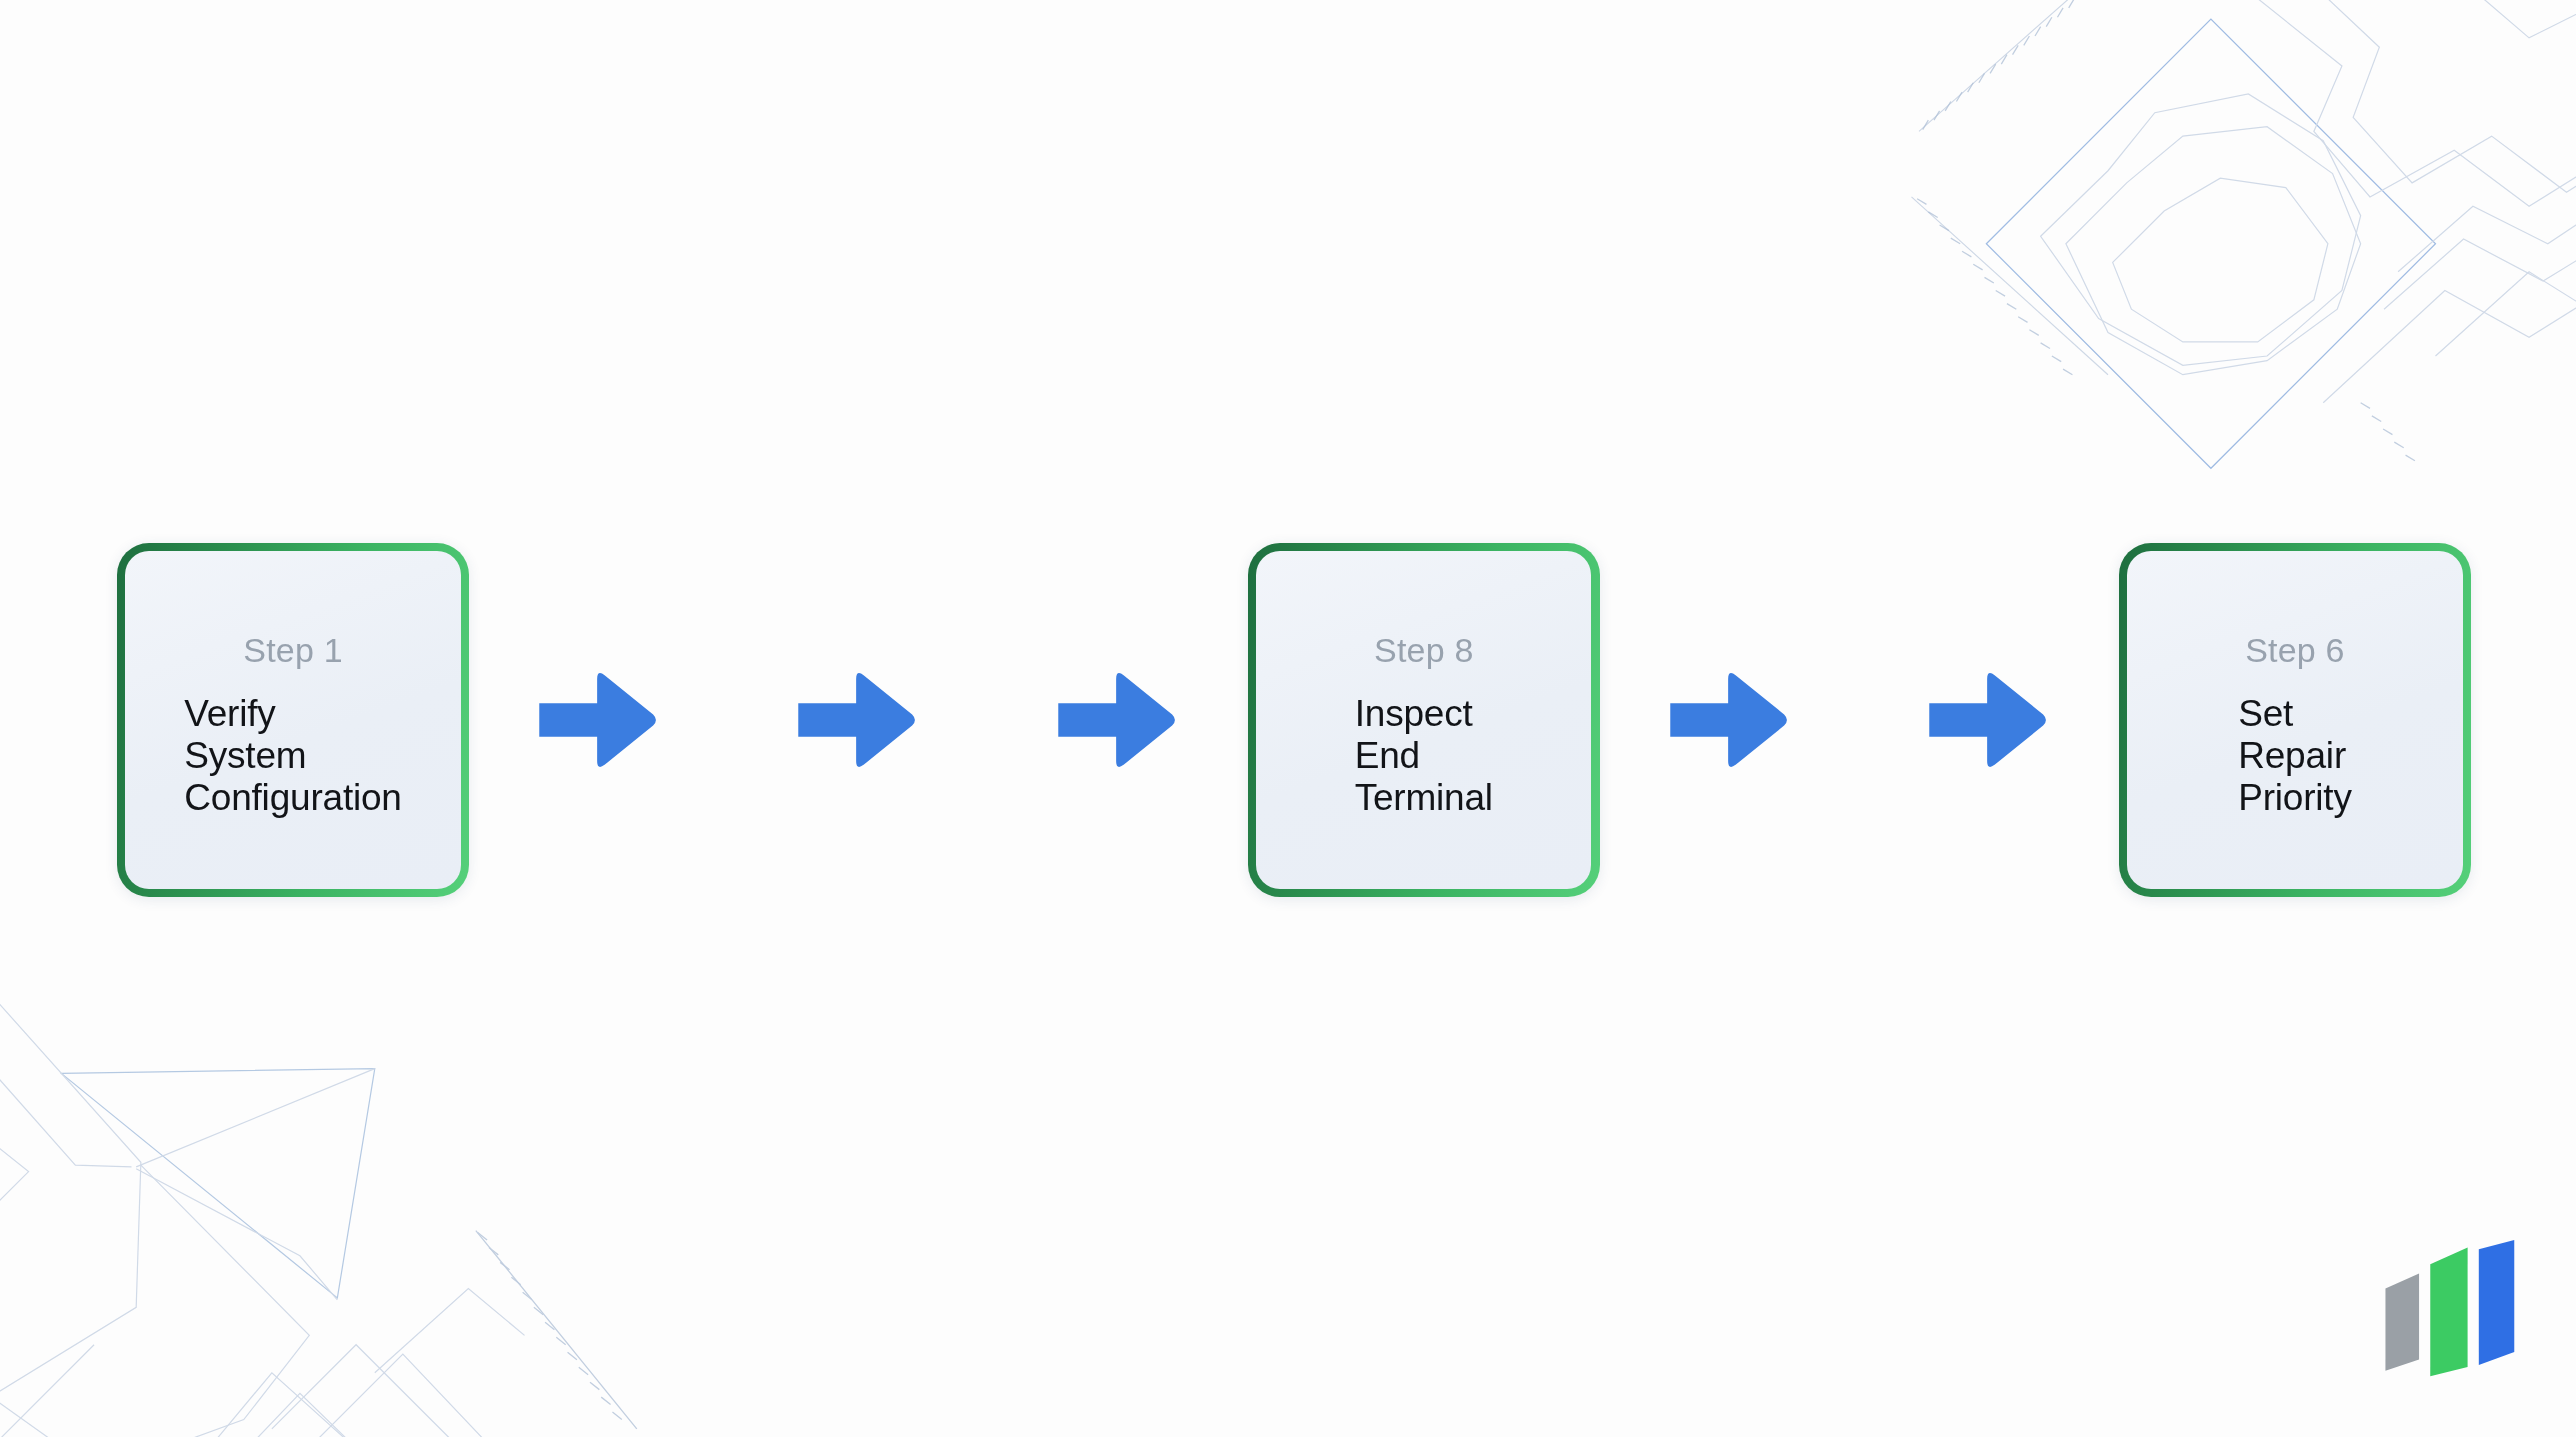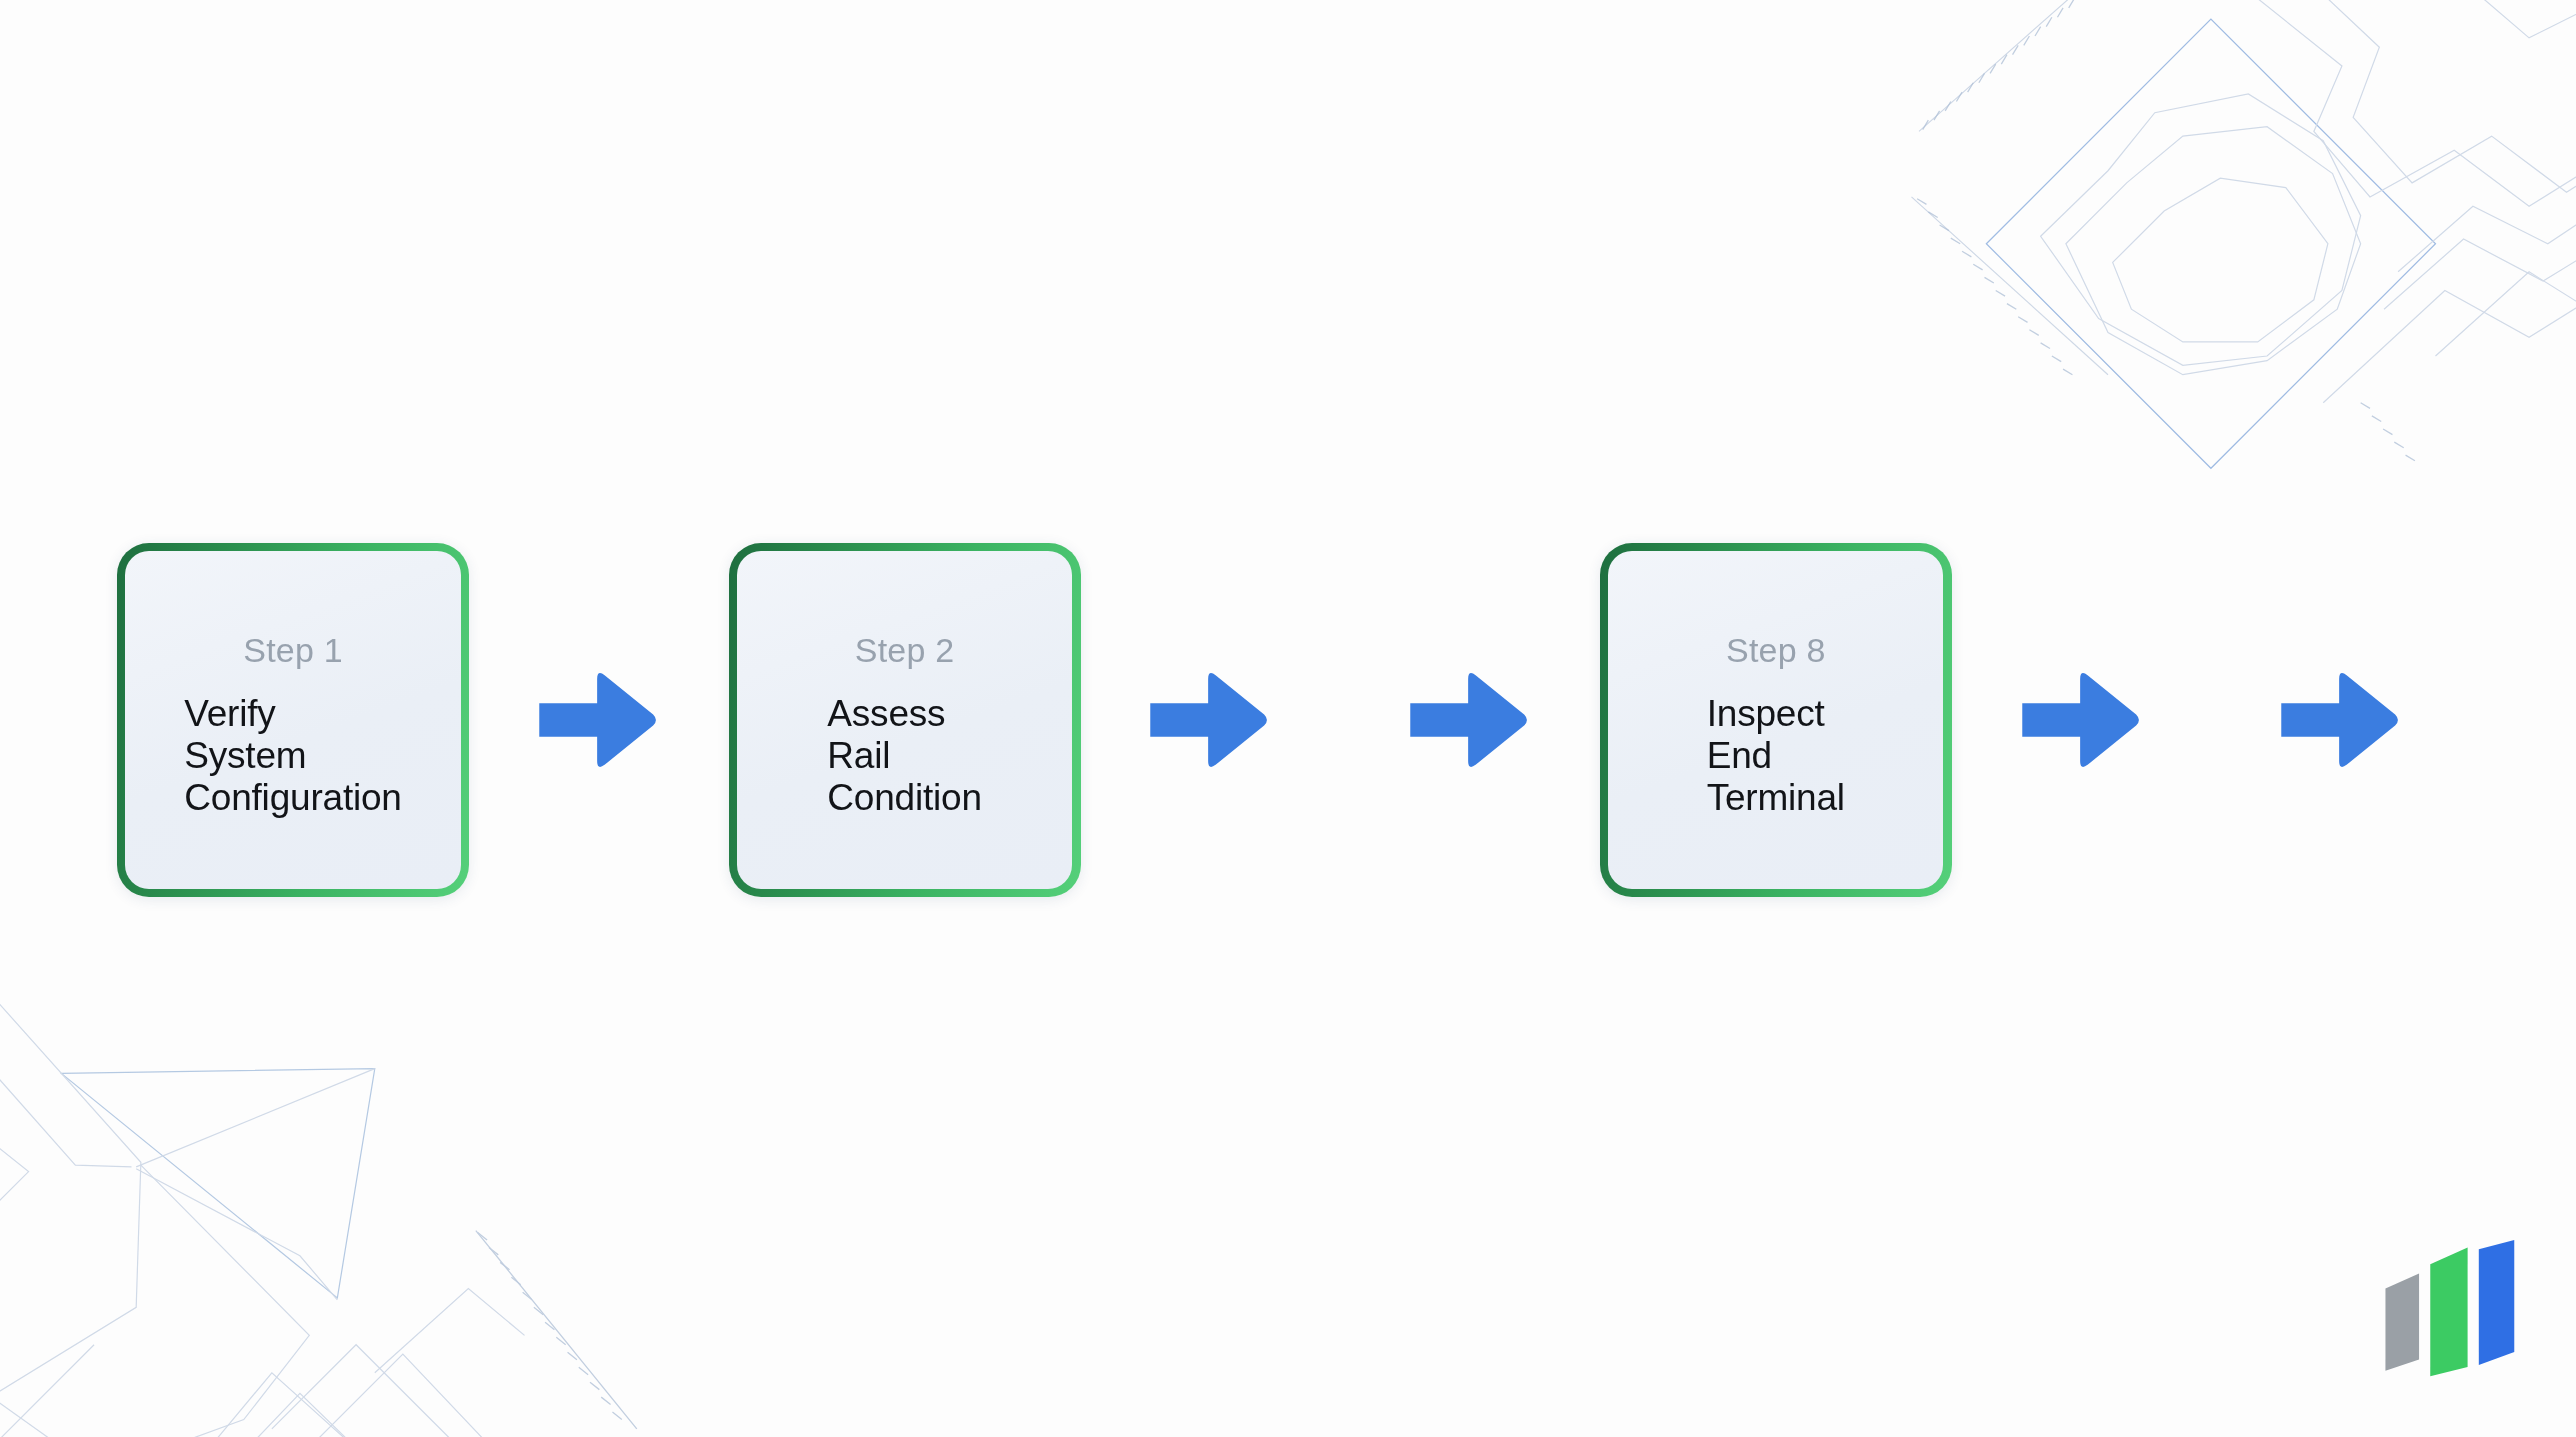--- a/index.html
+++ b/index.html
@@ -168,28 +168,20 @@
 Configuration</div>
     </div>
   </div>
 
   <div class="connector">
     <svg viewBox="0 0 128 120">
       <path d="M0 42 L62 42 L62 16 Q62 6 70 12 L122 54 Q128 60 122 66 L70 108 Q62 114 62 104 L62 78 L0 78 Z" fill="#3b7de0"></path>
     </svg>
   </div>
 
-  <div class="step-card">
-    <div class="inner">
-      <div class="step-eyebrow">Step 2</div>
-      <div class="step-title">Assess
-Rail
-Condition</div>
-    </div>
-  </div>
 
   <div class="connector">
     <svg viewBox="0 0 128 120">
       <path d="M0 42 L62 42 L62 16 Q62 6 70 12 L122 54 Q128 60 122 66 L70 108 Q62 114 62 104 L62 78 L0 78 Z" fill="#3b7de0"></path>
     </svg>
   </div>
 
 
   <div class="connector">
     <svg viewBox="0 0 128 120">
@@ -212,20 +204,28 @@
     </svg>
   </div>
 
 
   <div class="connector">
     <svg viewBox="0 0 128 120">
       <path d="M0 42 L62 42 L62 16 Q62 6 70 12 L122 54 Q128 60 122 66 L70 108 Q62 114 62 104 L62 78 L0 78 Z" fill="#3b7de0"></path>
     </svg>
   </div>
 
+  <div class="step-card">
+    <div class="inner">
+      <div class="step-eyebrow">Step 6</div>
+      <div class="step-title">Set
+Repair
+Priority</div>
+    </div>
+  </div>
 
 </div>
 
 <svg class="brand-logo" viewBox="0 0 150 150">
   <path d="M8 52 L44 36 L44 128 L8 140 Z" fill="#9aa0a6" rx="4"></path>
   <path d="M56 26 L96 8 L96 136 L56 146 Z" fill="#3ccb63"></path>
   <path d="M108 10 L146 0 L146 120 L108 134 Z" fill="#2f6fe4"></path>
 </svg>
 
 

